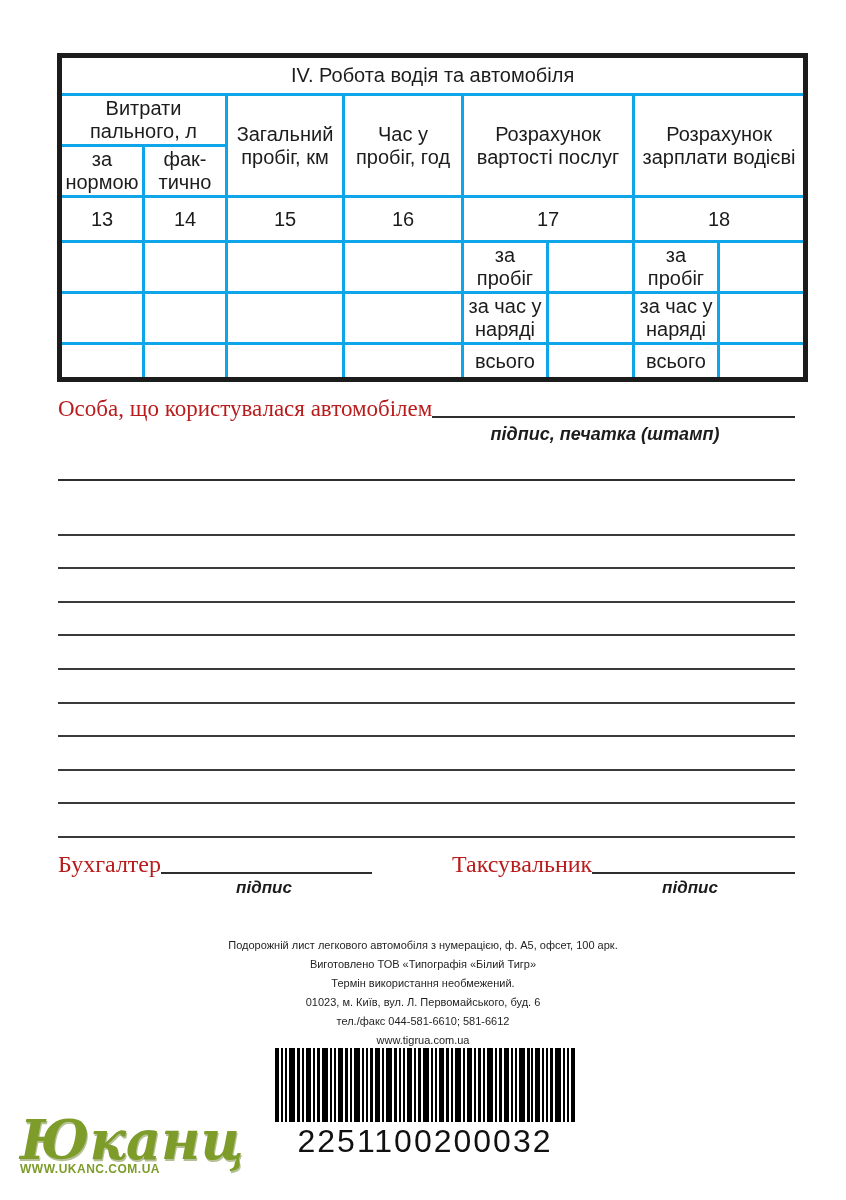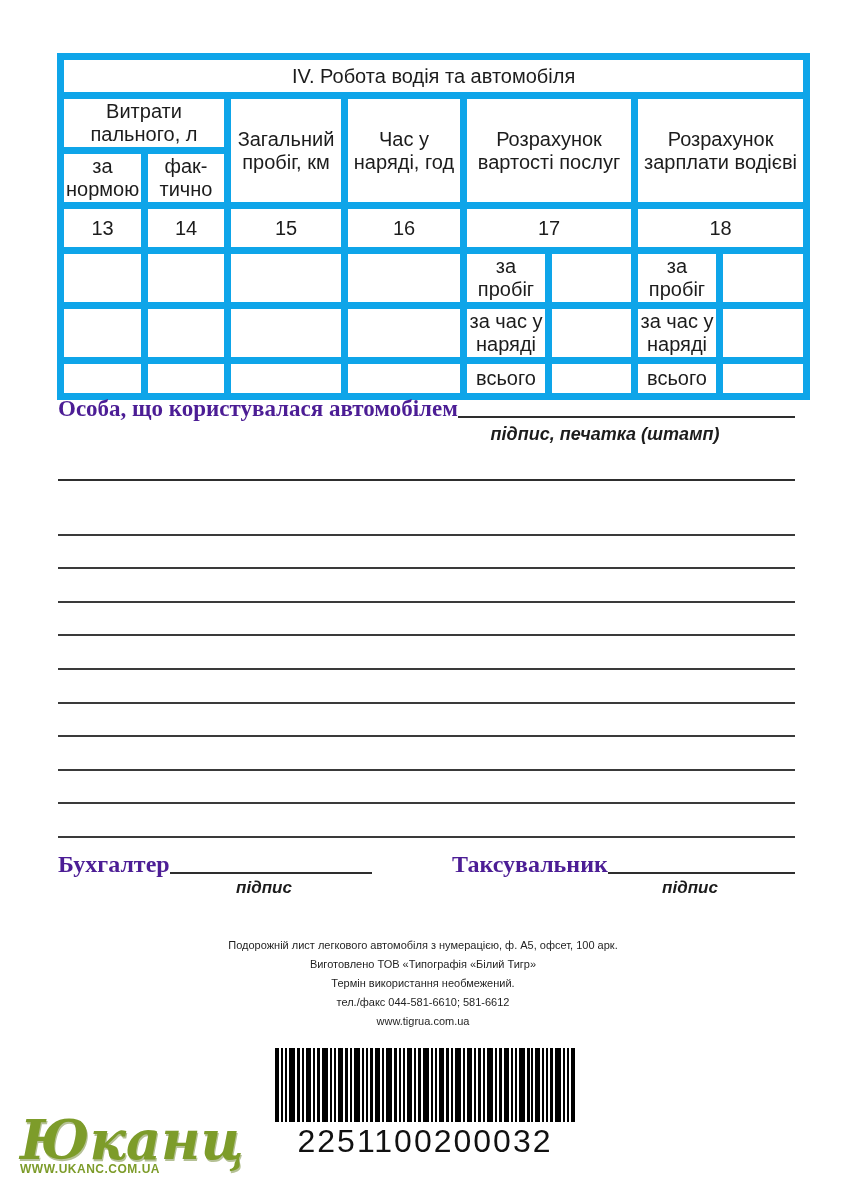--- a/index.html
+++ b/index.html
@@ -8,31 +8,31 @@
     font-family:"Liberation Sans", sans-serif; color:#1c1c1c; overflow:hidden;
   }
 
   
   table.form {
     position:absolute; left:57px; top:53px; width:746px;
     border-collapse:collapse; table-layout:fixed;
     border:5px solid #1c1c1c;
   }
   table.form td {
-    border:7px solid #0ea5e9; text-align:center; vertical-align:middle;
+    border:3px solid #0ea5e9; text-align:center; vertical-align:middle;
     font-size:20px; line-height:1.15; white-space:pre-line; padding:1px 2px;
     overflow:hidden;
   }
   td.title-cell { font-size:20px; }
   td.sub-label  { font-size:19px; }
 
   
   .flexline { position:absolute; display:flex; align-items:flex-end; }
   .serif-label {
-    font-family:"Liberation Serif", serif; white-space:nowrap; color:#4c1d95;font-weight:bold;
+    font-family:"Liberation Serif", serif; white-space:nowrap; color:#b91c1c;
   }
   .rule { flex:1; border-bottom:2px solid #2e2e2e; margin-bottom:4px; }
   .hint {
     position:absolute; text-align:center;
     font-style:italic; font-weight:bold; font-size:18px; color:#1c1c1c;
   }
 
   .lines-block { position:absolute; left:58px; right:51px; top:502px; }
   .blank-line  { height:31.6px; border-bottom:2px solid #3a3a3a; }
 
@@ -83,21 +83,21 @@
     <tbody>
       <tr style="height:39px">
         <td colspan="8" class="title-cell">IV. Робота водія та автомобіля</td>
       </tr>
       <tr style="height:40px">
         <td colspan="2">Витрати
 пального, л</td>
         <td rowspan="2">Загальний
 пробіг, км</td>
         <td rowspan="2">Час у
-наряді, год</td>
+пробіг, год</td>
         <td rowspan="2" colspan="2">Розрахунок
 вартості послуг</td>
         <td rowspan="2" colspan="2">Розрахунок
 зарплати водієві</td>
       </tr>
       <tr style="height:41px">
         <td>за
 нормою</td>
         <td>фак-
 тично</td>
@@ -181,20 +181,21 @@
       <span class="serif-label" style="font-size:24px;">Таксувальник</span>
       <span class="rule"></span>
     </div>
     <div class="hint sig-hint" style="left:527px; width:210px;">підпис</div>
   </div>
 
   <div class="footer">
     <div>Подорожній лист легкового автомобіля з нумерацією, ф. А5, офсет, 100 арк.</div>
     <div>Виготовлено ТОВ «Типографія «Білий Тигр»</div>
     <div>Термін використання необмежений.</div>
+    <div>01023, м. Київ, вул. Л. Первомайського, буд. 6</div>
     <div>тел./факс 044-581-6610; 581-6612</div>
     <div>www.tigrua.com.ua</div>
   </div>
 
   <div class="barcode">
     <svg viewBox="0 0 300 74" preserveAspectRatio="none">
       <rect x="0" y="0" width="4" height="74"></rect>
         <rect x="6" y="0" width="2" height="74"></rect>
       <rect x="10" y="0" width="2" height="74"></rect>
         <rect x="14" y="0" width="6" height="74"></rect>

